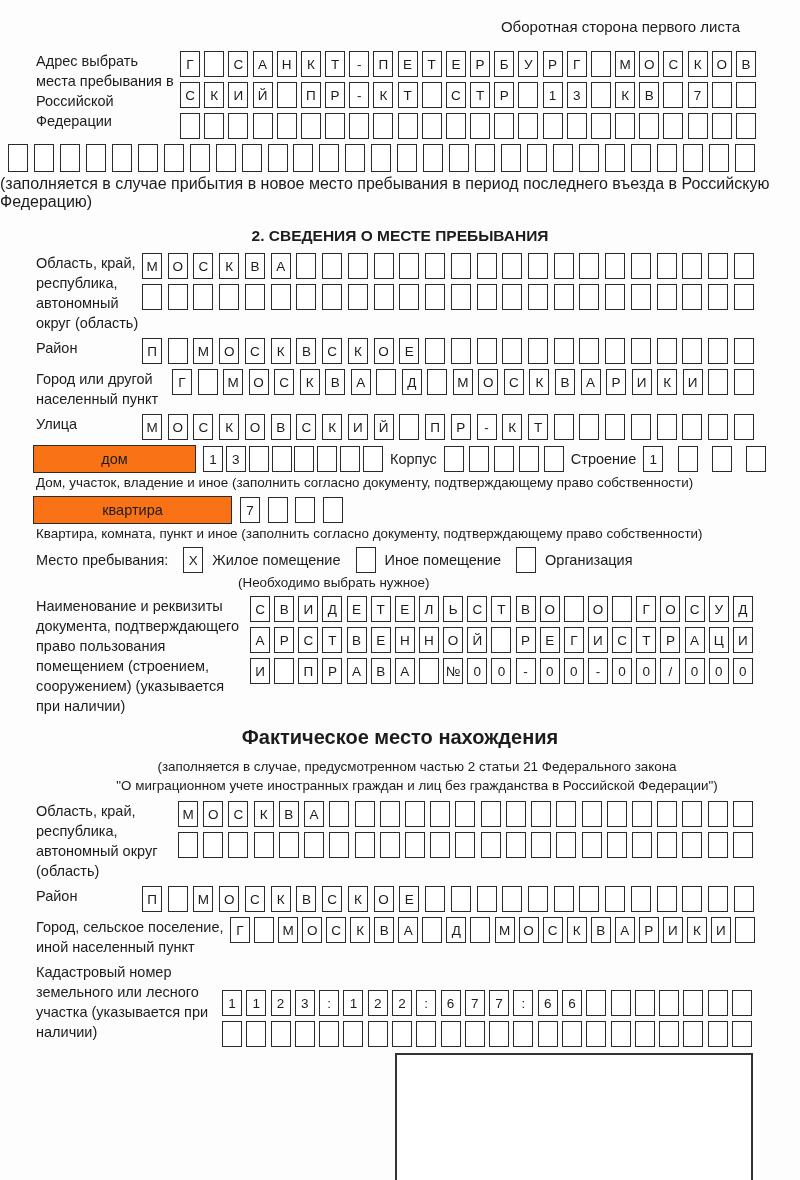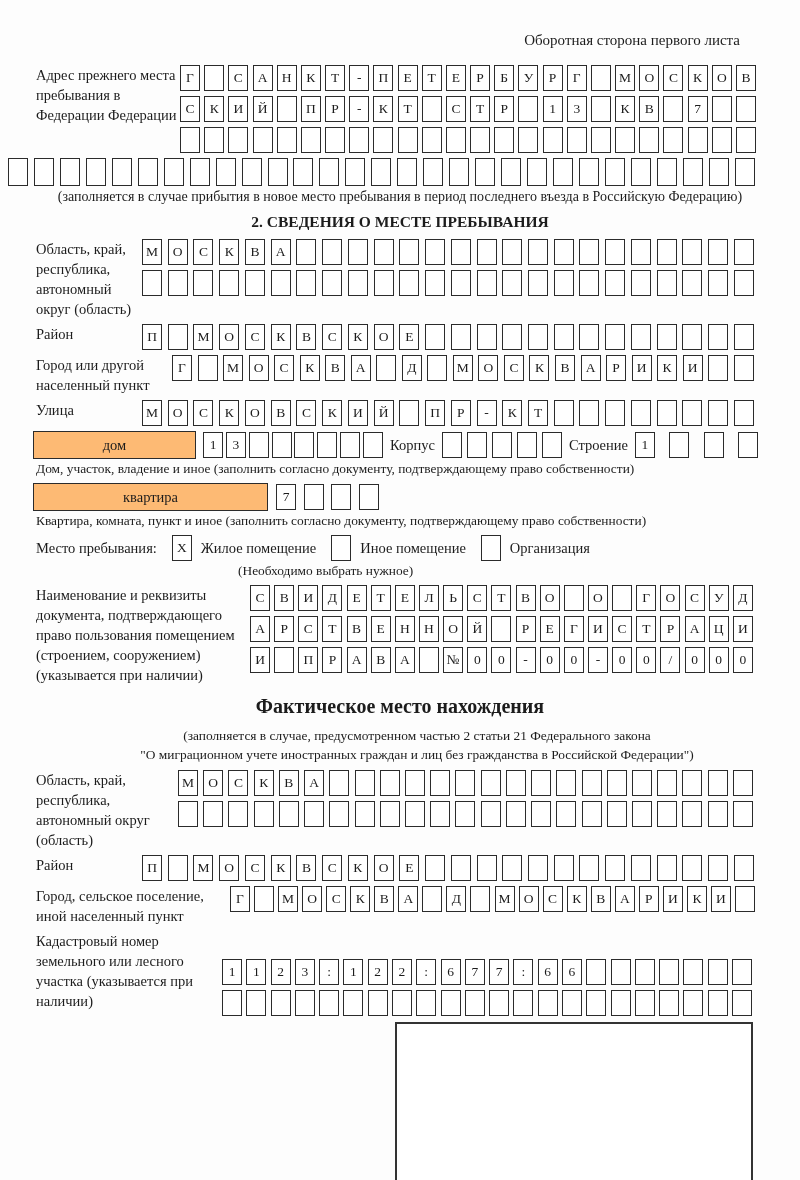--- a/index.html
+++ b/index.html
@@ -6,23 +6,23 @@
     --ink:#1c1c1c;
     --bd:#2b2b2b;
     --bg:#fdfdfd;
   }
   *{margin:0;padding:0;box-sizing:border-box;}
   html,body{background:#fff;}
   .page{
     width:800px;height:1180px;
     background:var(--bg);
     color:var(--ink);
-    font-family:Liberation Serif, serif;
+    font-family:Liberation Sans, sans-serif;
     overflow:hidden;
-    padding-top:32px;
+    padding-top:18px;
     position:relative;
   }
   .header-note{
     text-align:right;
     padding-right:60px;
     font-size:15px;
     margin-bottom:16px;
   }
   .frow{display:flex;align-items:flex-start;margin-left:36px;margin-bottom:5px;}
   .flabel{font-size:14.5px;line-height:20px;flex:0 0 auto;}
@@ -50,31 +50,31 @@
   .cell{
     flex:0 0 20px;
     width:20px;height:26px;
     border:1.5px solid var(--bd);
     display:flex;align-items:center;justify-content:center;
     font-size:13.5px;color:var(--ink);
     background:#fff;
   }
   .fullrow{margin-left:8px;margin-bottom:3px;}
   .fullrow .cell{height:28px;}
-  .caption{font-size:14px;text-align:center;margin-bottom:8px;}
+  .caption{font-size:16px;margin-bottom:16px;}
   .caption-left{font-size:13.4px;margin:2px 0 6px 36px;}
   .sec-title{font-weight:bold;font-size:15.5px;text-align:center;margin:6px 0 8px 0;}
   .sub-title{font-weight:bold;font-size:20px;text-align:center;margin:10px 0 8px 0;}
   .labelbox{
     border:1.5px solid var(--bd);
     height:28px;display:flex;align-items:center;justify-content:center;
-    font-size:14.5px;background:#fdba74;flex:0 0 auto;
+    font-size:14.5px;background:#f97316;flex:0 0 auto;
   }
   .lb163{width:163px;margin-right:7px;}
-  .lb199{width:235px;margin-right:8px;}
+  .lb199{width:199px;margin-right:8px;}
   .houserow{display:flex;align-items:center;margin-left:33px;margin-bottom:2px;}
   .inline-lbl{font-size:14.5px;margin:0 7px;flex:0 0 auto;}
   .stayrow{display:flex;align-items:center;margin-left:36px;margin-top:4px;margin-bottom:2px;font-size:14.5px;}
   .stayrow .cellrow{margin:0 9px;}
   .staygap1{margin-right:6px;}
   .stayopt{margin-right:6px;}
   .choose-note{font-size:13.4px;margin:0 0 6px 238px;}
   .notes-center{font-size:13.4px;text-align:center;line-height:19px;margin-bottom:6px;margin-left:34px;}
   .cad-offset{margin-top:28px;}
   .stampbox{
@@ -85,21 +85,21 @@
   .mb2{margin-bottom:2px;}
 </style>
 </head>
 <body>
 
 <div class="page">
 
   <div class="header-note">Оборотная сторона первого листа</div>
 
   <div class="frow">
-    <div class="flabel w144">Адрес прежнего места пребывания в Федерации Федерации</div>
+    <div class="flabel w144">Адрес выбрать места пребывания в Российской Федерации</div>
     <div class="rowstack">
       <div class="cellrow cw576">
           <span class="cell">Г</span>
           <span class="cell"></span>
           <span class="cell">С</span>
           <span class="cell">А</span>
           <span class="cell">Н</span>
           <span class="cell">К</span>
           <span class="cell">Т</span>
           <span class="cell">-</span>

